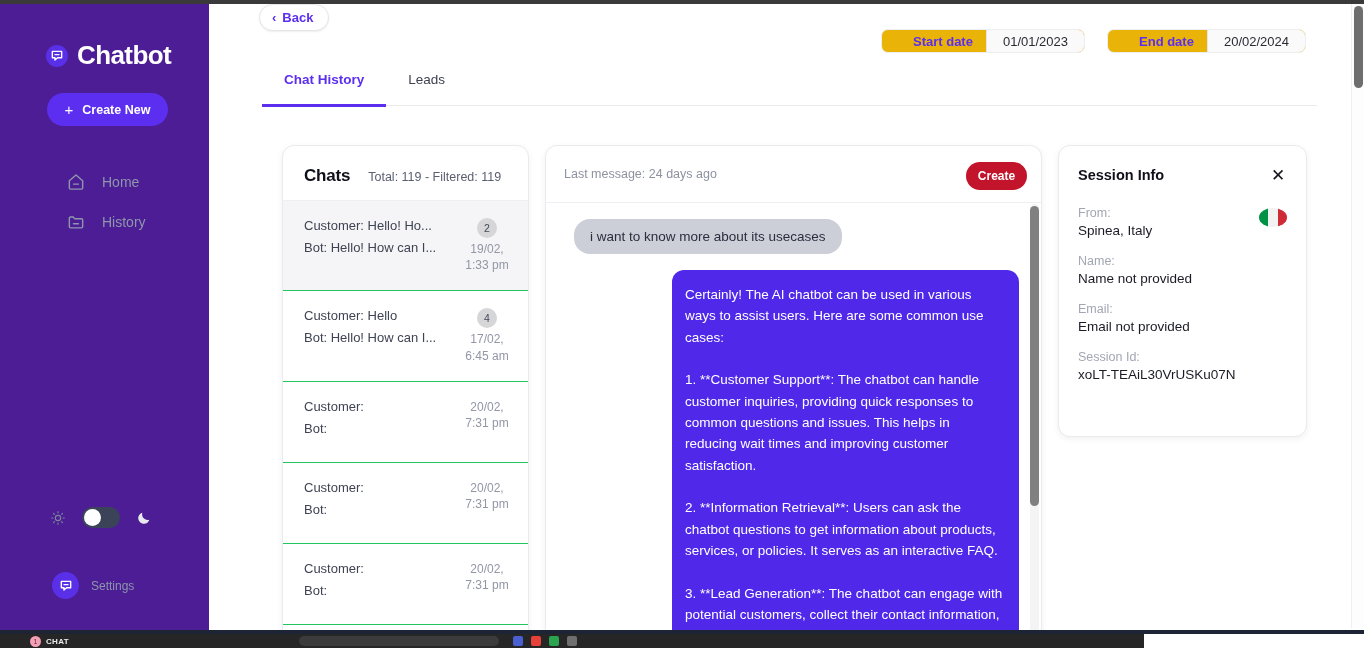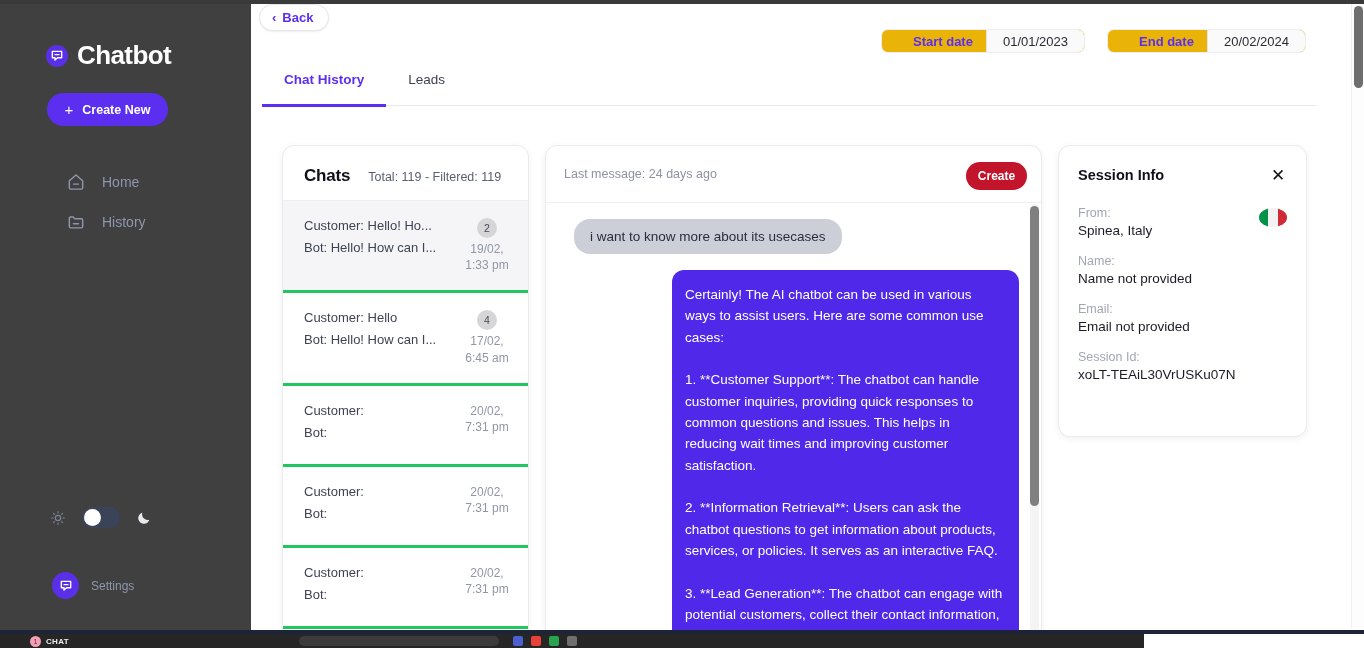--- a/index.html
+++ b/index.html
@@ -46,23 +46,23 @@
     width: 9px;
     height: 82px;
     background: #6e6e6e;
     border-radius: 5px;
   }
 
   
   .sidebar {
     position: absolute;
     top: 4px; left: 0;
-    width: 251px;
+    width: 209px;
     height: 630px;
-    background: #404040;
+    background: #4c1d95;
     z-index: 20;
   }
   .brand {
     display: flex;
     align-items: center;
     gap: 9px;
     padding: 36px 0 0 46px;
   }
   .brand-mark {
     width: 22px; height: 22px;
@@ -301,21 +301,21 @@
     font-size: 12.5px;
     color: #5b6070;
   }
   .chat-list { flex: 1; overflow: hidden; }
   .chat-item {
     display: flex;
     align-items: flex-start;
     justify-content: space-between;
     gap: 12px;
     padding: 17px 14px 17px 21px;
-    border-bottom: 3px solid #22c55e;
+    border-bottom: 1px solid #22c55e;
     cursor: pointer;
     min-height: 81px;
   }
   .chat-item.selected { background: #f5f5f7; }
   .chat-lines { display: flex; flex-direction: column; gap: 7px; max-width: 150px; }
   .chat-line {
     font-size: 13px;
     color: #3f4352;
     white-space: nowrap;
     overflow: hidden;

